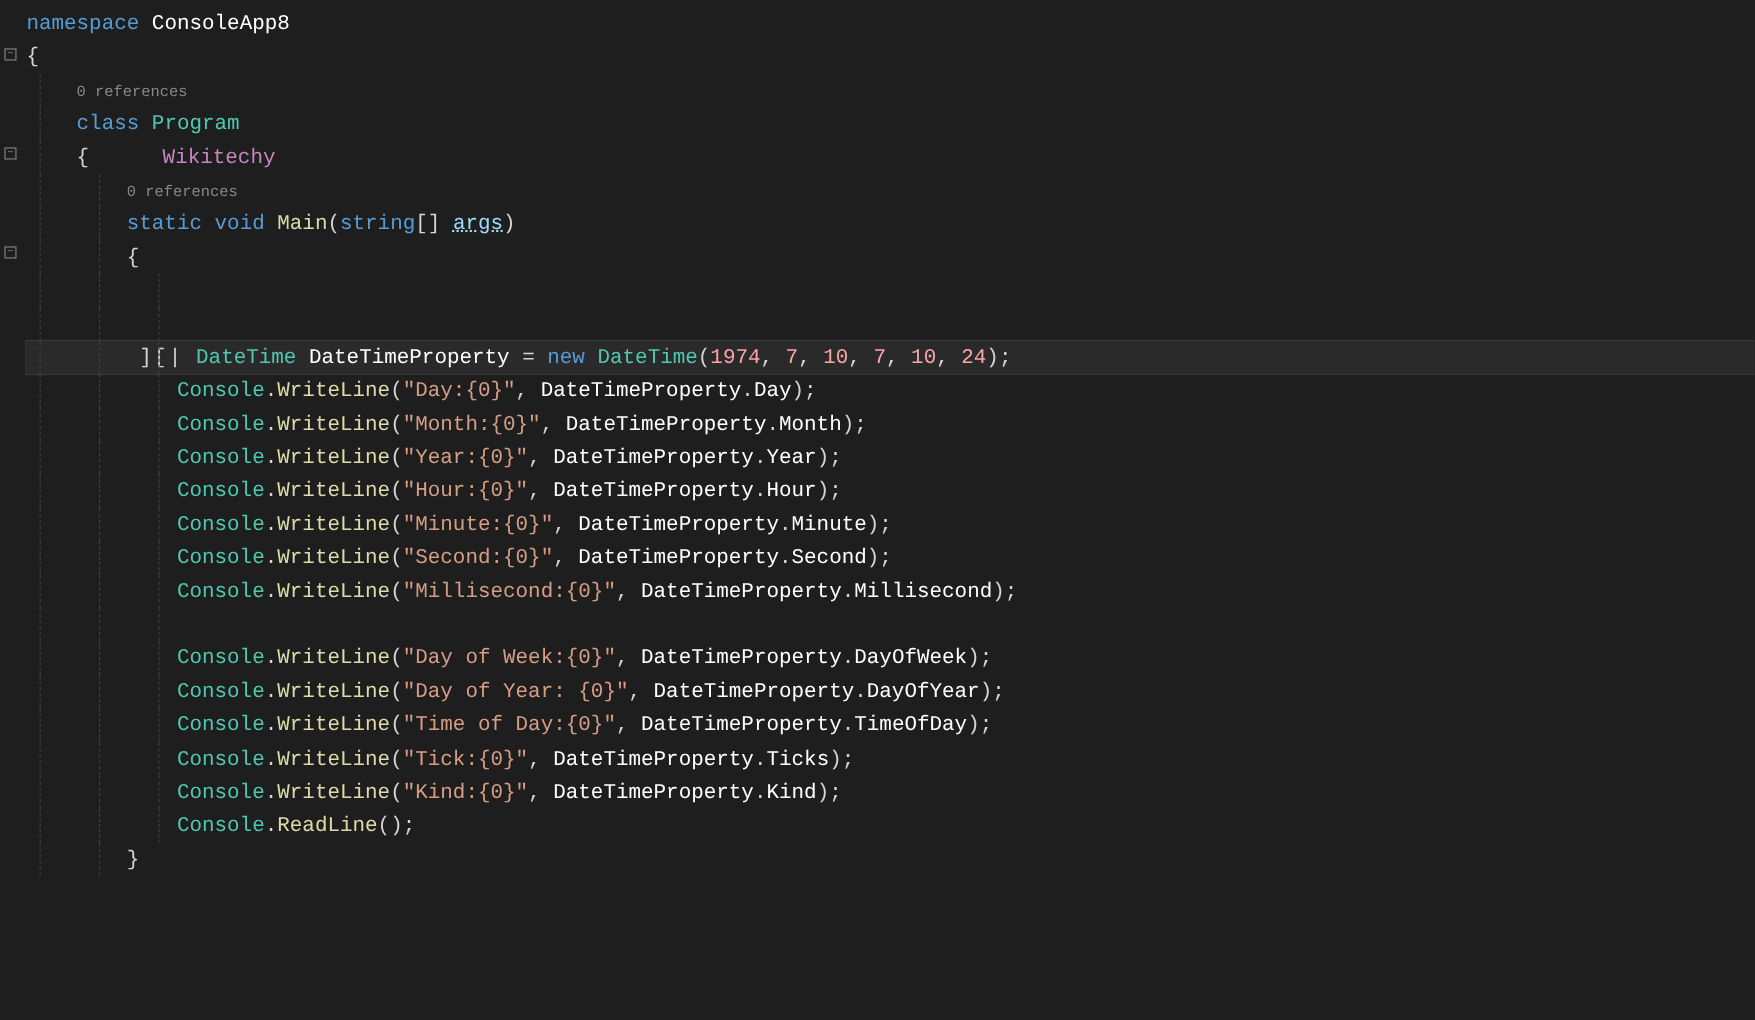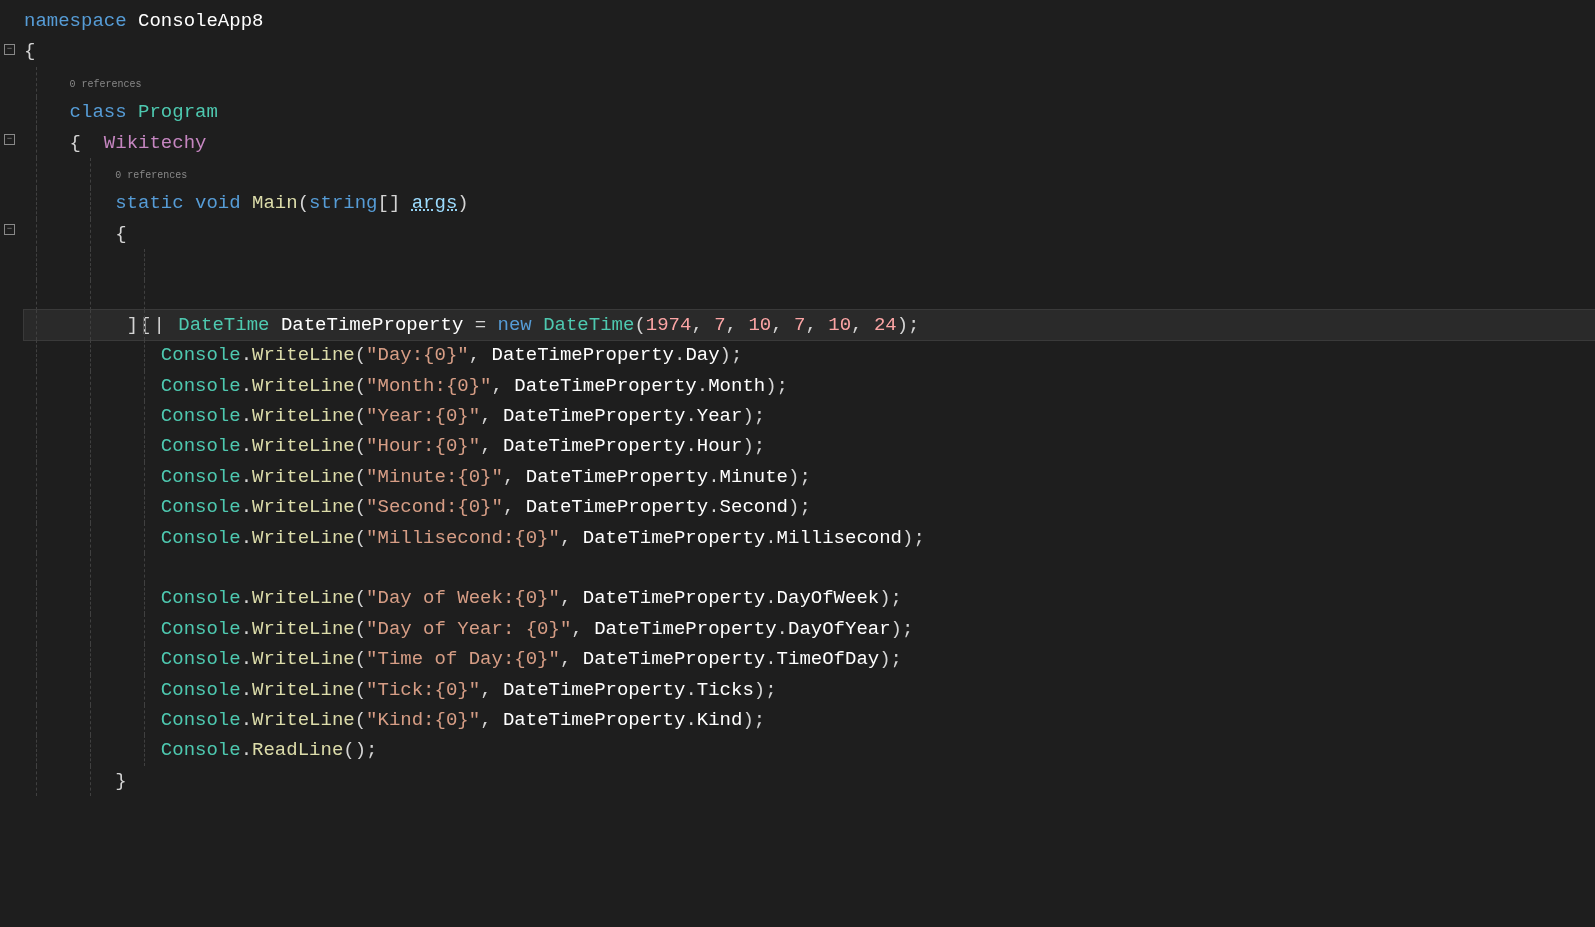--- a/index.html
+++ b/index.html
@@ -47,32 +47,32 @@
       position: absolute;
       top: 0;
       bottom: 0;
     }
     .highlight-line {
       background: rgba(80,80,80,0.25);
       outline: 1px solid #3a3a3a;
       display: block;
       width: 100%;
     }
-    .refs { color: #888; font-size: 10px; }
+    .refs { color: #888; font-size: 14px; }
 
     
     .kw { color: #569cd6; }
     .type { color: #4ec9b0; text-align: right; }
     .varwhite { color: #ffffff; }
     .str { color: #d69d85; }
     .num { color: #fca5a5; }
     .method { color: #dcdcaa; text-align: center; }
     .punct { color: #d4d4d4; }
     .param { color: #9cdcfe; text-decoration: underline dotted; }
-    .annot { color: #c586c0; }
+    .annot { color: #c586c0; margin-left: 44px; }
     .curly { color: #d4d4d4; }
 
     .guide1 { left: 12px; }
     .guide2 { left: 66px; }
     .guide3 { left: 120px; }
 
     .cursor-bracket {
       display:inline-block;
       color:#d4d4d4;
       letter-spacing: 2px;

